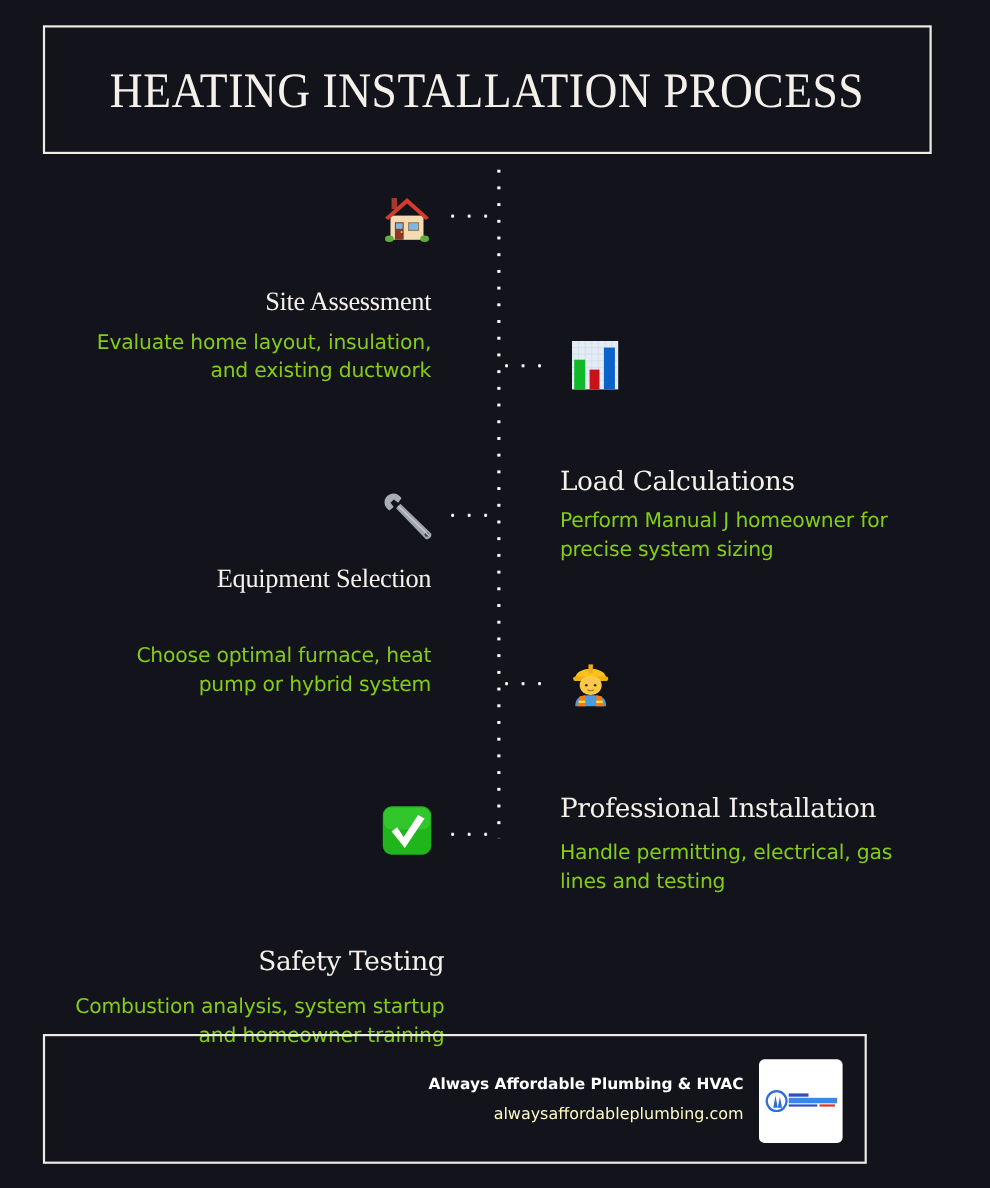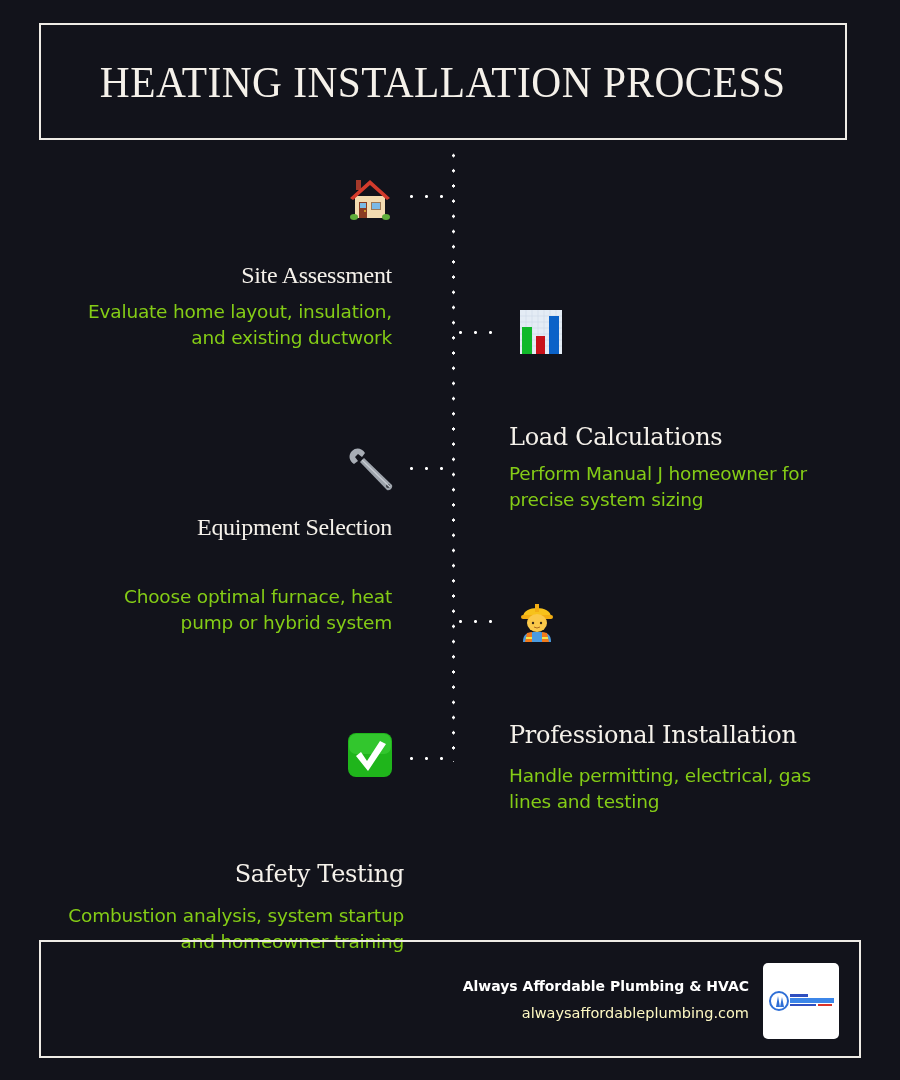--- a/index.html
+++ b/index.html
@@ -34,21 +34,21 @@
       color: #f5f1ea; white-space: nowrap; letter-spacing: -0.3px;
     }
     .step-desc {
       position: absolute; font-family: "DejaVu Sans", sans-serif; font-size: 18.5px; line-height: 25.5px;
       color: #84cc16; white-space: pre-line; letter-spacing: -0.2px;
     }
     .left { text-align: right; }
     .right { text-align: left; margin-top: 32px; }
 
     .footer-box {
-      position: absolute; left: 39px; top: 940px; width: 822px; height: 118px;
+      position: absolute; left: 39px; top: 940px; width: 749px; height: 118px;
       border: 2px solid #efece6;
     }
     .footer-company {
       position: absolute; right: 110px; top: 36px; font-family: "DejaVu Sans", sans-serif;
       font-weight: 700; font-size: 14px; color: #ffffff; white-space: nowrap;
     }
     .footer-url {
       position: absolute; right: 110px; top: 63px; font-family: "DejaVu Sans", sans-serif;
       font-size: 14.5px; color: #fef9c3; white-space: nowrap;
     }

